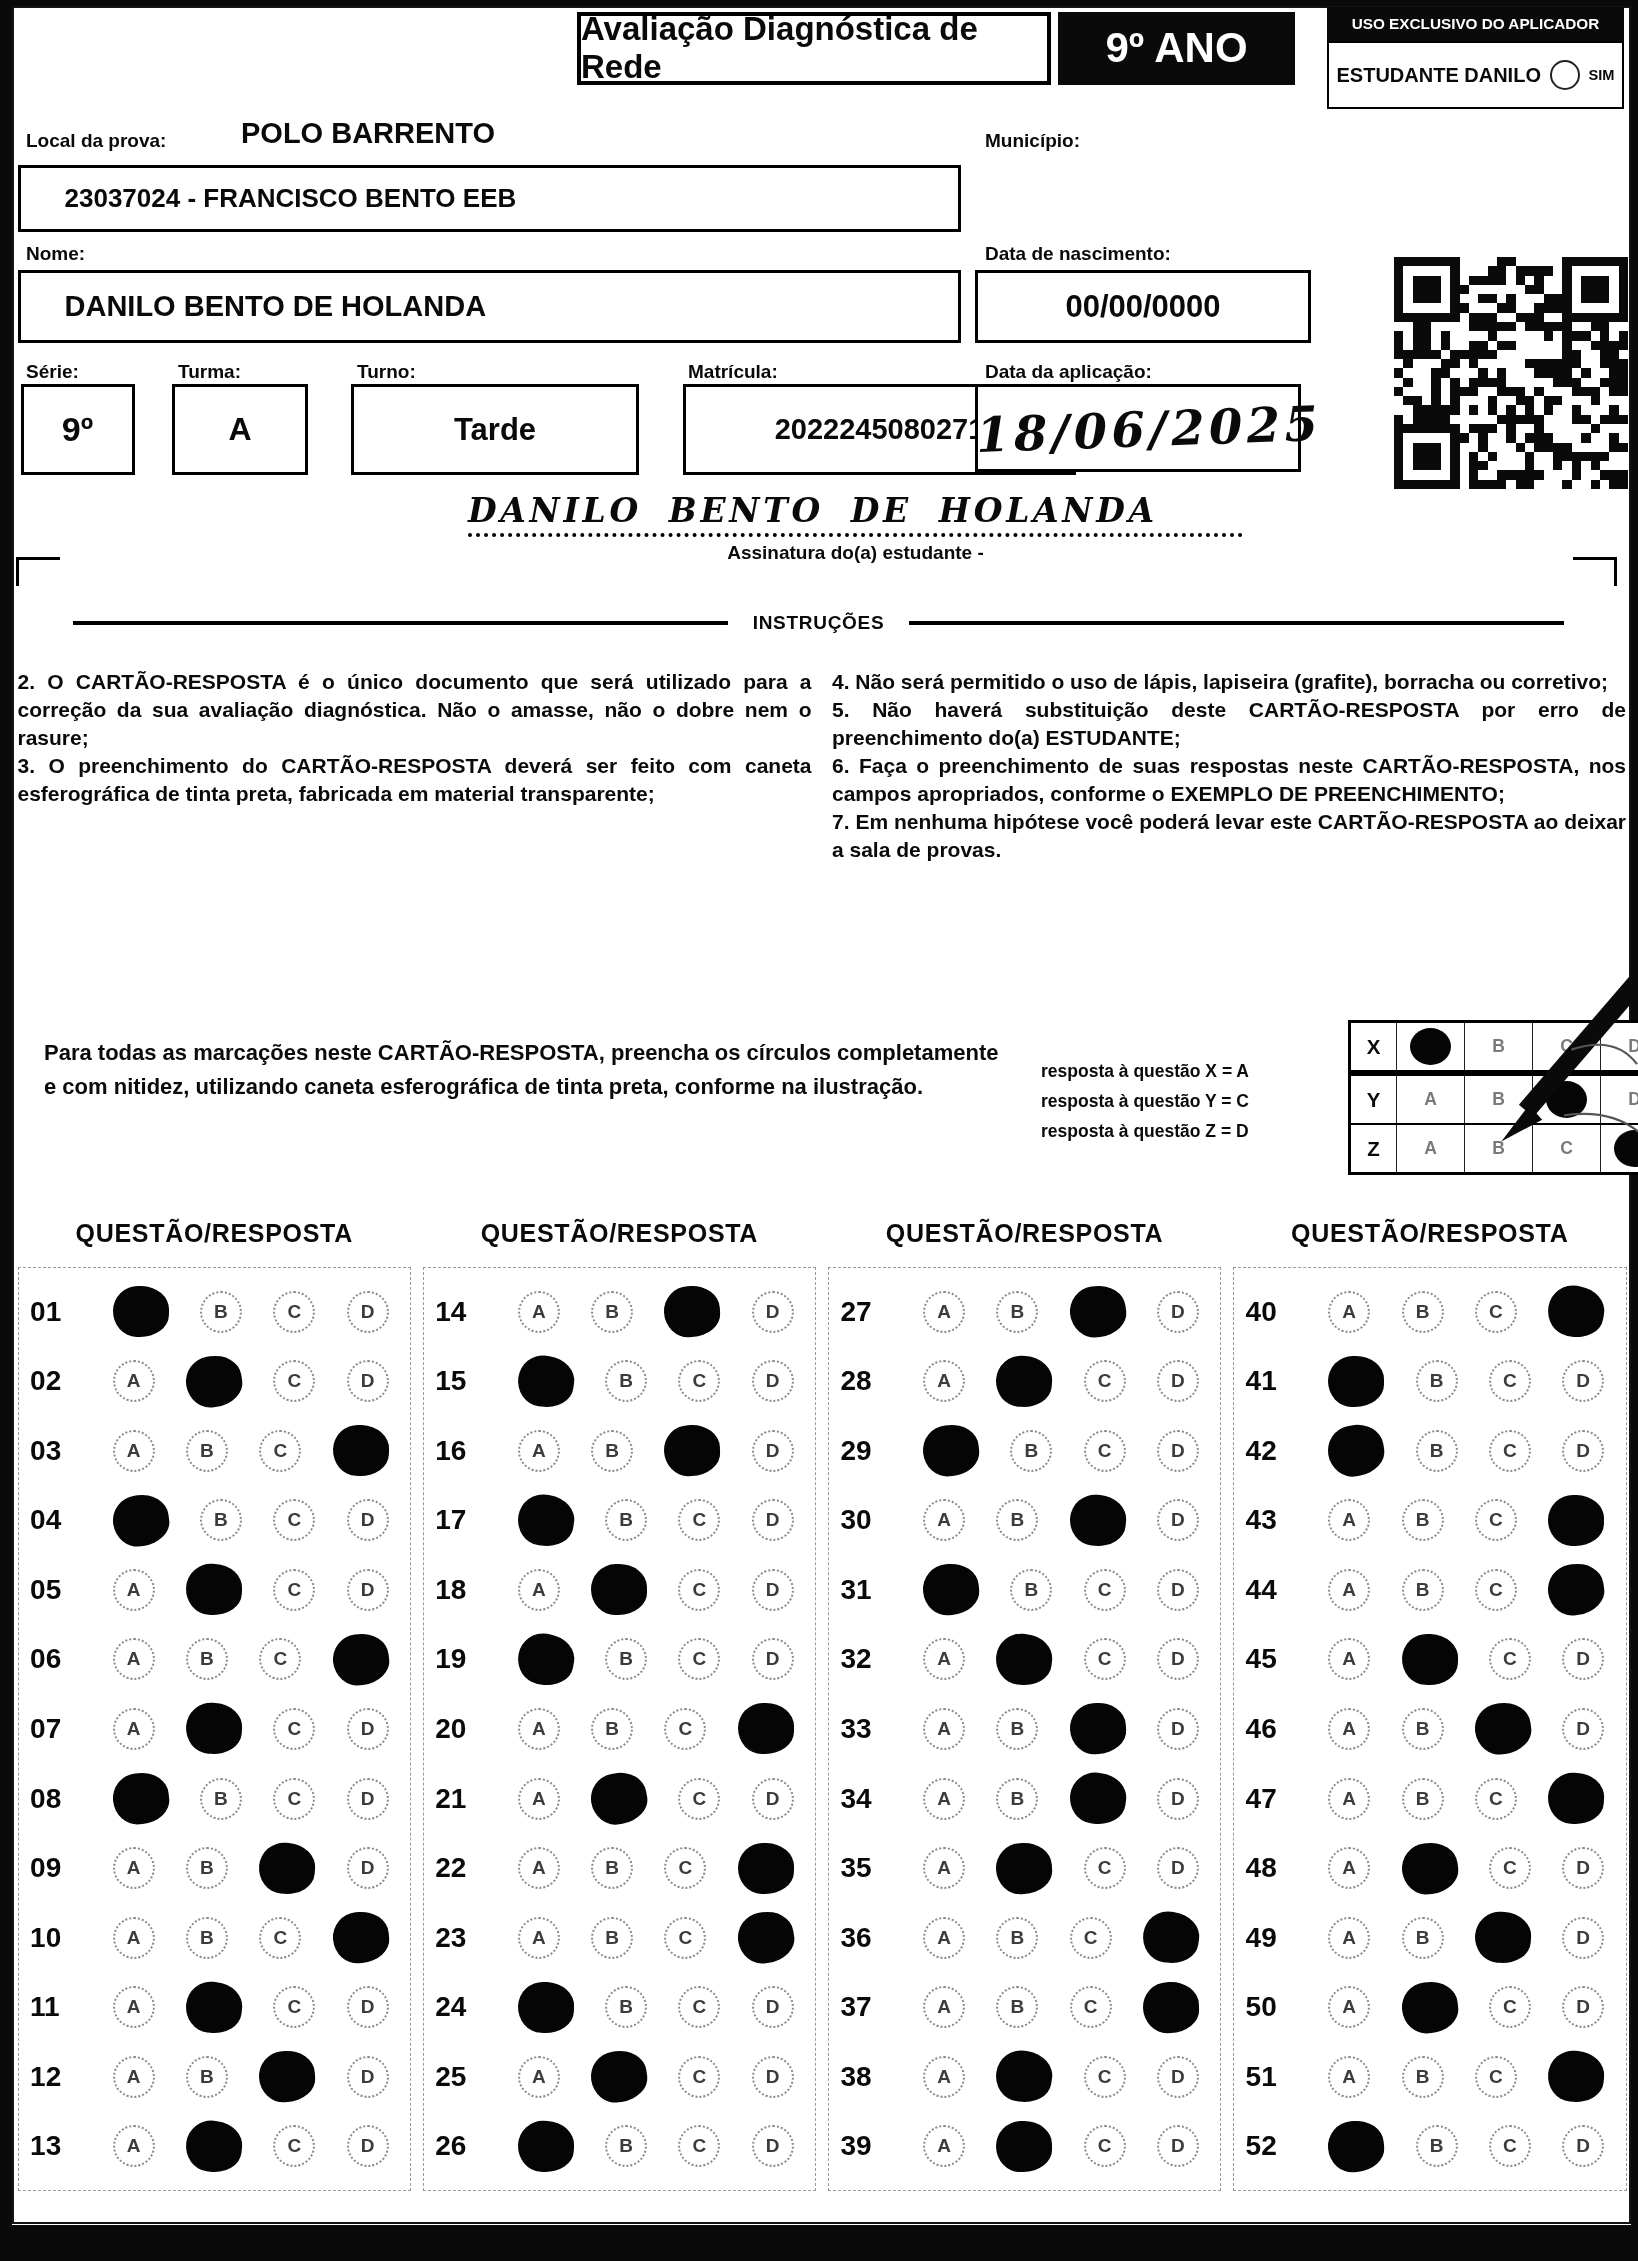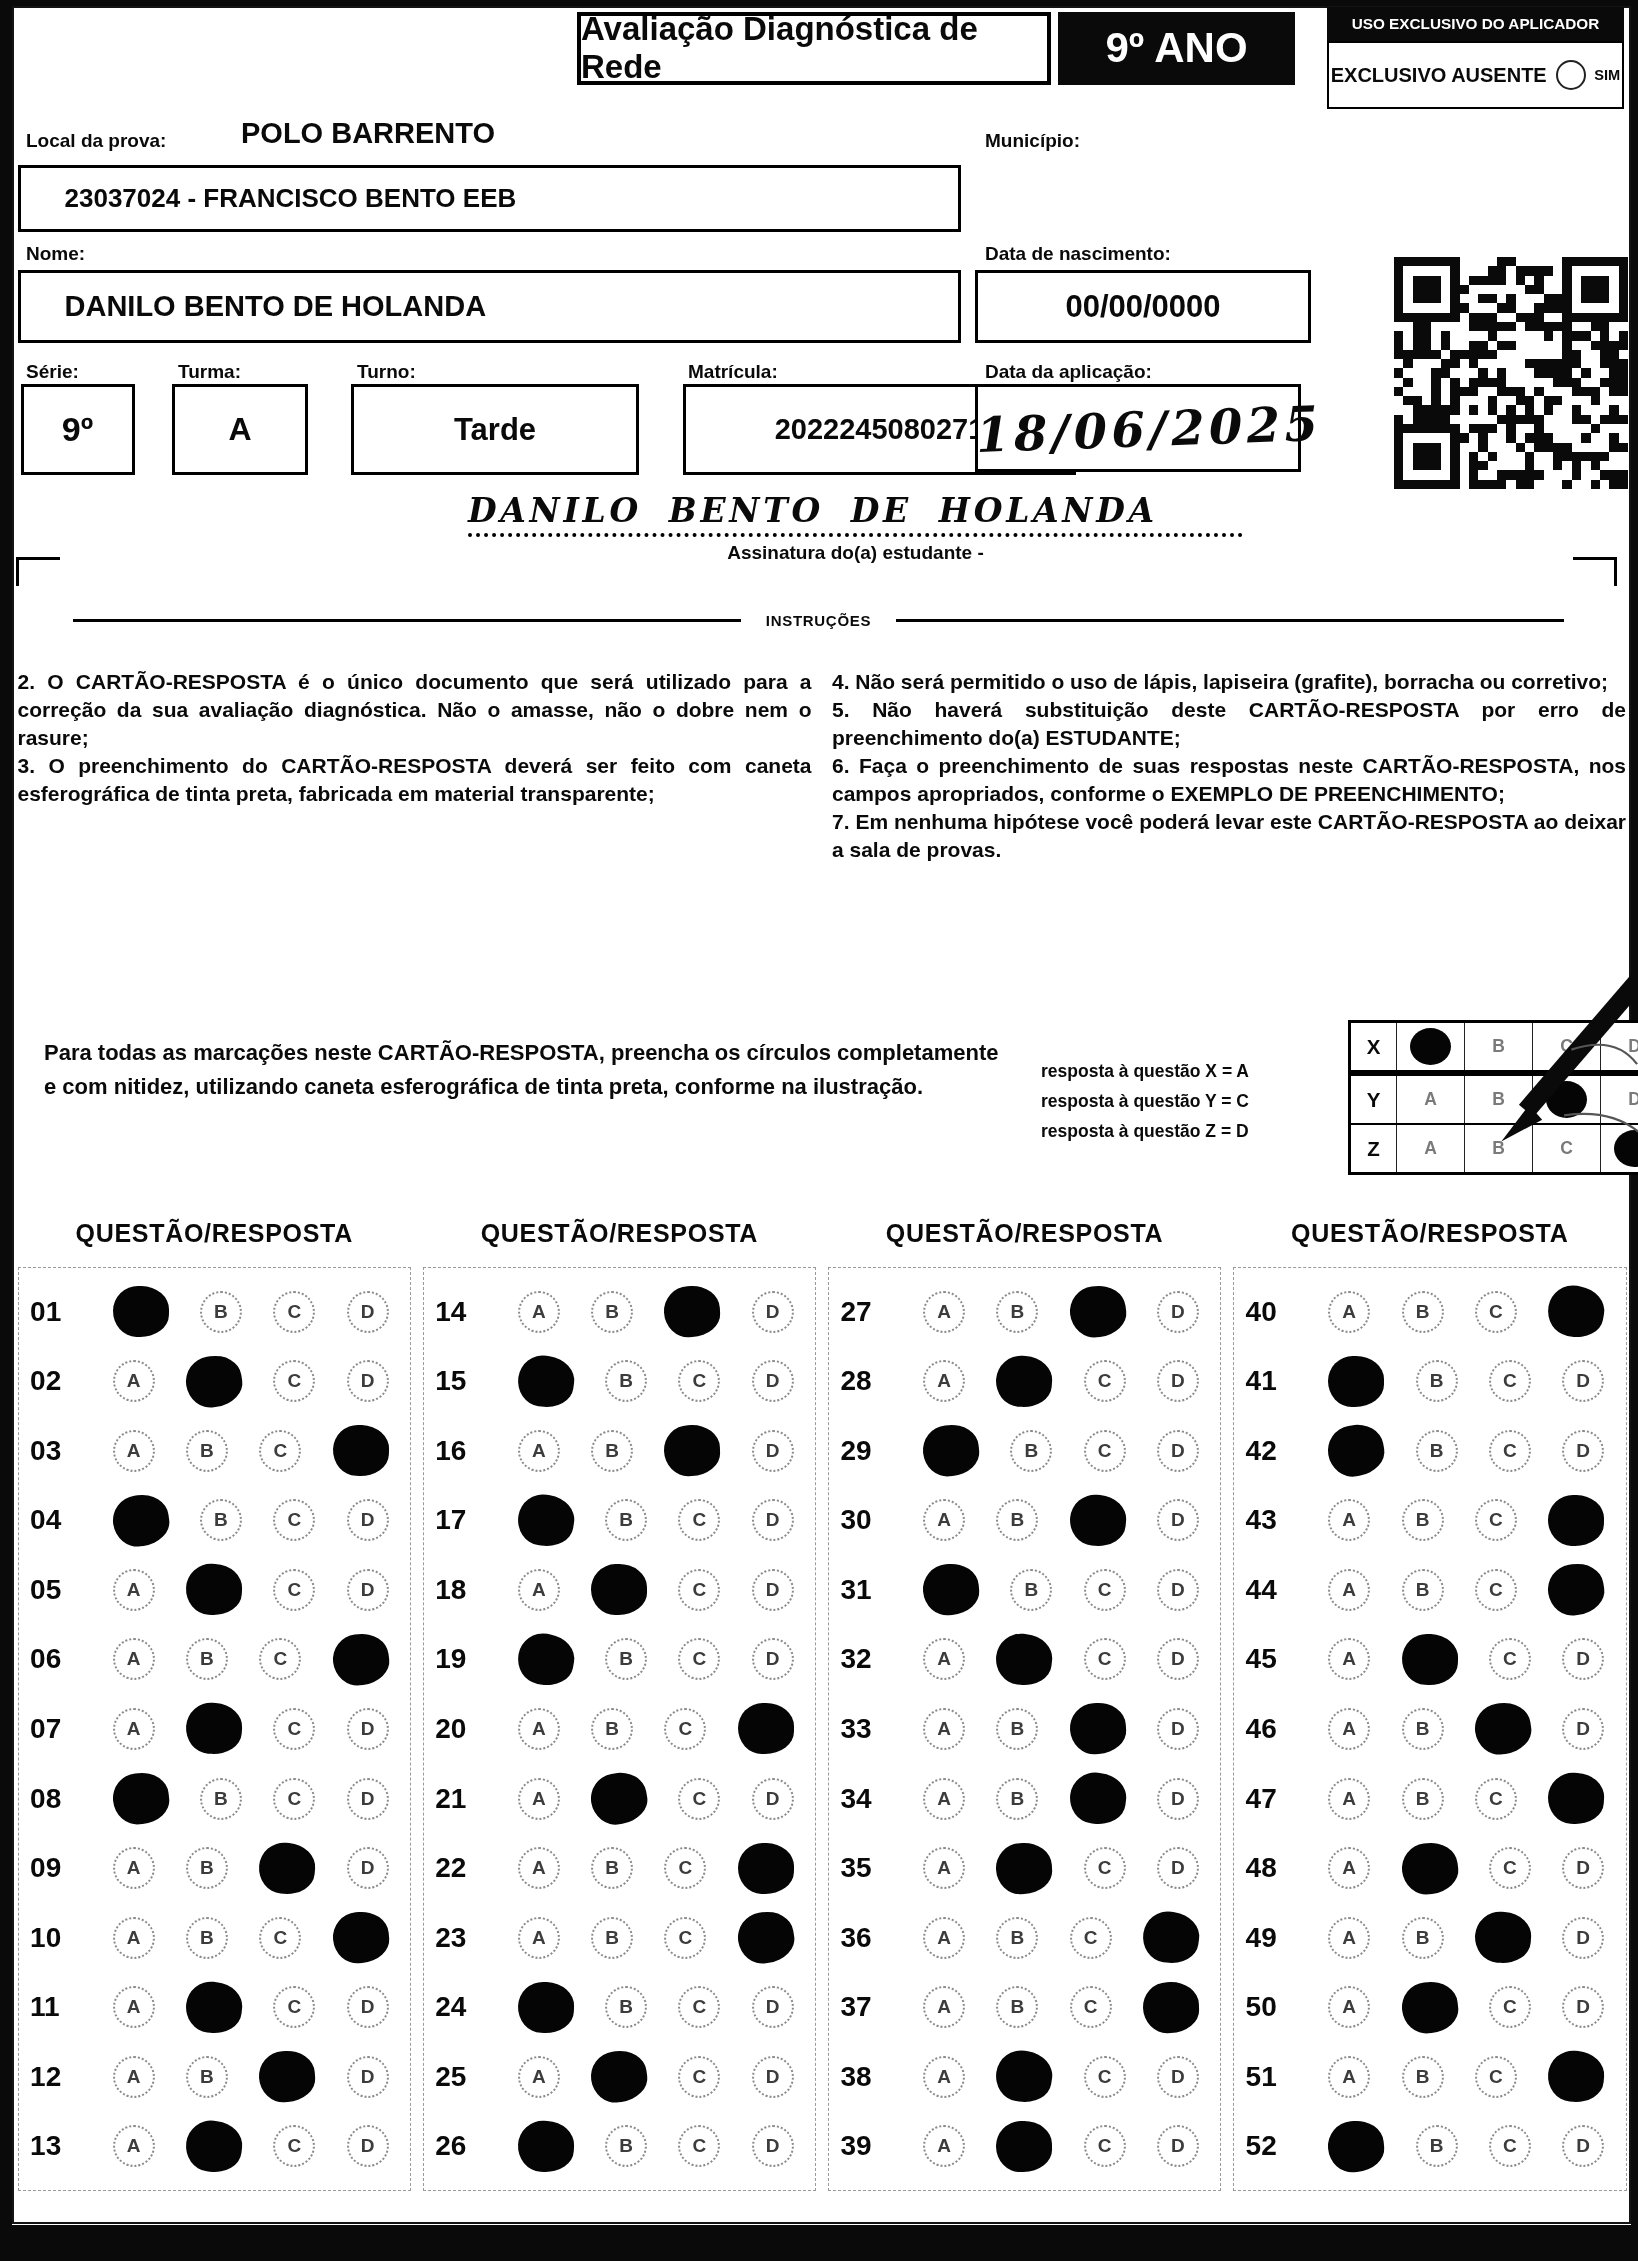--- a/index.html
+++ b/index.html
@@ -11,21 +11,21 @@
   .whitebox{background:#fff;border:4.4px solid #000;display:flex;align-items:center;justify-content:center;font-weight:bold;}
   .fieldbox{background:#fff;border:3.7px solid #000;display:flex;align-items:center;}
   .lbl{font-weight:bold;font-size:19px;}
   .examiner-bar{background:#0a0a0a;color:#fff;font-weight:bold;font-size:15.3px;display:flex;align-items:center;justify-content:center;height:34px;}
   .examiner-body{background:#fff;border:2.9px solid #000;height:64px;display:flex;align-items:center;justify-content:center;gap:8.8px;font-weight:bold;}
   .circle{width:26px;height:26px;border:2.2px solid #222;border-radius:50%;background:#fff;}
   .hand{font-family:"DejaVu Serif",serif;font-style:italic;font-weight:bold;}
   .sig-line{border-bottom:4.4px dotted #000;}
   .instr-head{display:flex;align-items:center;}
   .instr-head .rule{flex:1;height:3.7px;background:#000;}
-  .instr-head .t{padding:0 25px;font-weight:bold;font-size:15px;letter-spacing:0.7px;}
+  .instr-head .t{padding:0 25px;font-weight:bold;font-size:19px;letter-spacing:0.7px;}
   .instr-col{width:794px;}
   .instr-item{font-size:21px;font-weight:700;line-height:1.33;text-align:justify;}
   .ex-par{font-size:22px;font-weight:600;line-height:1.55;}
   .legend-line{font-size:17.5px;font-weight:700;line-height:1.7;}
   .ex-grid{border:3.7px solid #000;display:inline-block;background:#fff;}
   .ex-row{display:flex;border-bottom:2.2px solid #000;}
   .ex-row.first{border-bottom:6.6px solid #000;}
   .ex-row.last{border-bottom:none;}
   .ex-cell{width:67px;height:47px;display:flex;align-items:center;justify-content:center;border-left:1.5px solid #222;font-weight:bold;}
   .ex-cell.qlab{width:45px;border-left:none;font-size:20.5px;}
@@ -56,21 +56,21 @@
   <div class="abs scan" style="left:0;top:2225px;width:1639px;height:37px;"></div>
   <div class="abs scan" style="left:1631px;top:0;width:7.3px;height:2261px;"></div>
   <div class="abs frame" style="left:11.7px;top:5.8px;width:1615px;height:2214px;"></div>
 
   <div class="abs whitebox" style="left:577px;top:11.7px;width:474px;height:73px;font-size:33px;box-sizing:border-box;">Avaliação Diagnóstica de Rede</div>
   <div class="abs blackbox" style="left:1058px;top:11.7px;width:237px;height:73px;font-size:42px;">9º ANO</div>
 
   <div class="abs" style="left:1327px;top:7.3px;width:297px;">
     <div class="examiner-bar">USO EXCLUSIVO DO APLICADOR</div>
     <div class="examiner-body">
-      <span style="font-size:20px;">EXCLUSIVO AUSENTE</span>
+      <span style="font-size:20px;">ESTUDANTE DANILO</span>
       <span class="circle"></span>
       <span style="font-size:14.6px;">SIM</span>
     </div>
   </div>
 
   <div class="abs lbl" style="left:26px;top:130px;">Local da prova:</div>
   <div class="abs" style="left:241px;top:117px;font-size:29px;font-weight:bold;">POLO BARRENTO</div>
   <div class="abs fieldbox" style="left:17.5px;top:165px;width:937px;height:61px;">
     <span style="padding-left:44px;font-size:26px;font-weight:bold;">23037024 - FRANCISCO BENTO EEB</span>
   </div>

